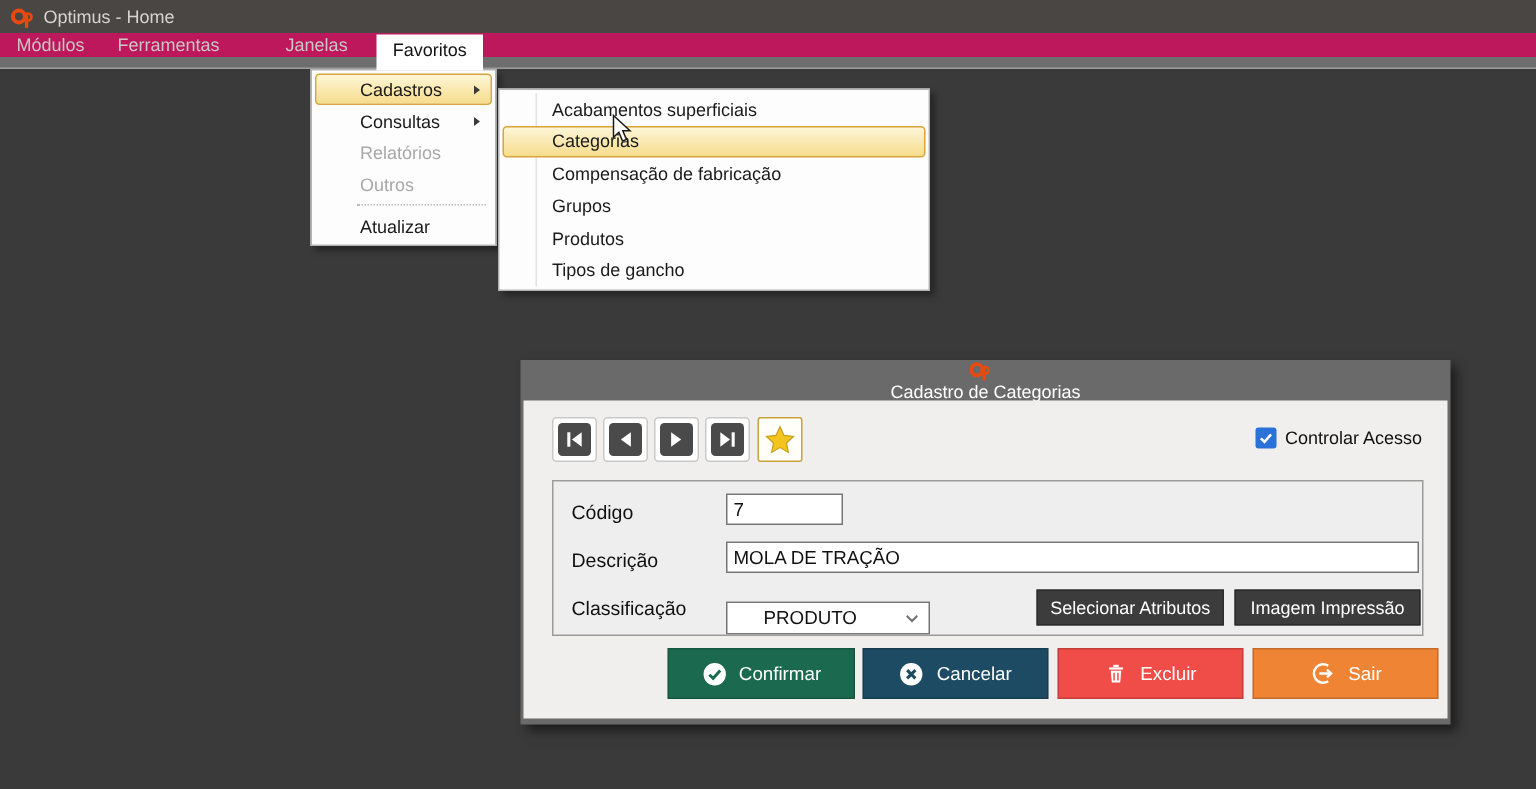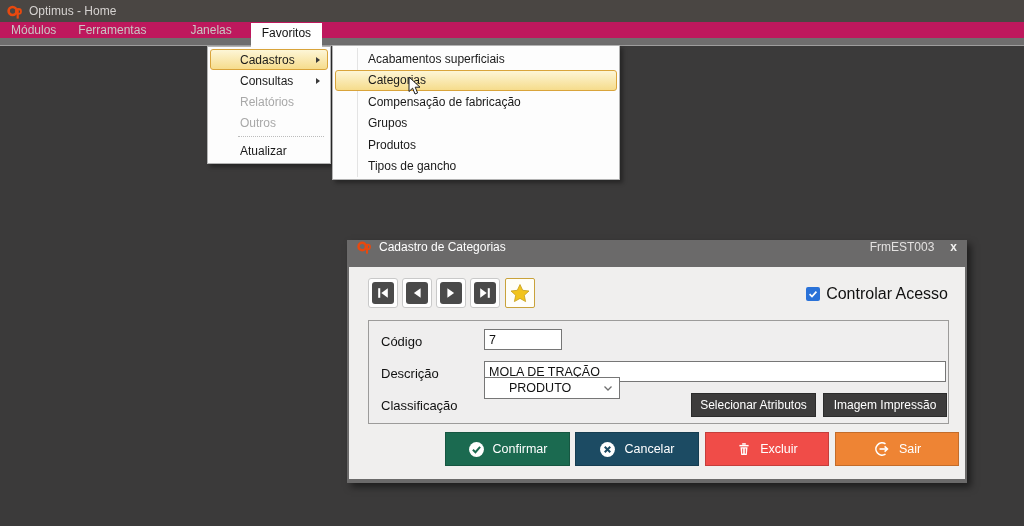--- a/index.html
+++ b/index.html
@@ -38,21 +38,21 @@
     position:absolute; left:0; top:46px; width:1024px; height:480px;
     background:#3b3a3a;
   }
 
   
   .menu {
     position:absolute; background:#fdfdfd; border:1px solid #b3b3b3;
     box-shadow:3px 3px 4px rgba(0,0,0,0.35); z-index:25; padding:2px;
   }
   .menu1 { left:207px; top:46px; width:124px; }
-  .menu2 { left:332px; top:45px; width:288px; }
+  .menu2 { left:332px; top:59px; width:288px; }
   .menu2 .gutterline {
     position:absolute; left:24px; top:2px; bottom:2px; width:1px; background:#e4e4e4;
   }
   .menuitem {
     height:21px; display:flex; align-items:center; position:relative;
     padding-left:29px; color:#1a1a1a; font-size:12px; border:1px solid transparent;
     border-radius:3px; cursor:default;
   }
   .menu2 .menuitem { height:21.5px; padding-left:32px; }
   .menuitem.disabled { color:#a8a8a8; }
@@ -73,22 +73,22 @@
   .cursor { position:absolute; left:408px; top:76px; z-index:60; }
 
   
   .dialog {
     position:absolute; left:347px; top:240px; width:620px; height:243px;
     background:#6b6a6a; z-index:20;
     box-shadow:4px 4px 7px rgba(0,0,0,0.5);
     padding:0 2px 4px 2px;
   }
   .dlg-titlebar {
-    height:27px; display:flex; padding:0 8px;
-    color:#ffffff; font-size:12px;
+    height:27px; display:flex; align-items:center; padding:0 8px;
+    color:#ffffff; font-size:12px;flex-direction:column;
   }
   .dlg-titlebar .logo { margin-right:8px; display:flex; }
   .dlg-title { flex:1; }
   .dlg-code { color:#e3e1e0; margin-right:16px; }
   .dlg-close { color:#f2f1f0; font-weight:bold; font-size:12px; cursor:default; }
   .dlg-body {
     position:relative; width:616px; height:212px; background:#f0efee;
   }
 
   
@@ -101,21 +101,21 @@
     width:22px; height:22px; background:#4a4a4a; border-radius:3px;
     display:flex; align-items:center; justify-content:center;
   }
   .starbtn {
     position:absolute; top:11px; left:156px; width:30px; height:30px;
     background:#fffef8; border:1px solid #c9a23b; border-radius:2px;
     display:flex; align-items:center; justify-content:center;
   }
   .chkrow {
     position:absolute; right:17px; top:18px; display:flex; align-items:center; gap:6px;
-    color:#111; font-size:16px;
+    color:#111; font-size:12px;
   }
   .chkbox {
     width:14px; height:14px; background:#2a72d8; border-radius:2px;
     display:flex; align-items:center; justify-content:center;
   }
 
   
   .groupbox {
     position:absolute; left:19px; top:53px; width:581px; height:104px;
     border:1px solid #9c9b9a; background:#efeeee;
@@ -281,21 +281,21 @@
     </div>
 
     <div class="groupbox">
       <span class="flabel" style="top:13px;">Código</span>
       <input class="tinput" style="top: 8px; width: 78px;" value="7">
 
       <span class="flabel" style="top:45px;">Descrição</span>
       <input class="tinput" style="top: 40px; width: 462px;" value="MOLA DE TRAÇÃO">
 
       <span class="flabel" style="top:77px;">Classificação</span>
-      <div class="selectbox" style="top:56px;padding-left:24px;">
+      <div class="selectbox" style="top:80px;padding-left:24px;">
         <span>PRODUTO</span>
         <span style="display:flex;">
           <svg width="10" height="7" viewBox="0 0 10 7">
             <polyline points="1.5,1.5 5,5 8.5,1.5" fill="none" stroke="#6f6f6f" stroke-width="1.3"></polyline>
           </svg>
         </span>
       </div>
 
       <div class="darkbtn" style="left:322px; top:72px; width:125px;">
         <span>Selecionar Atributos</span>

